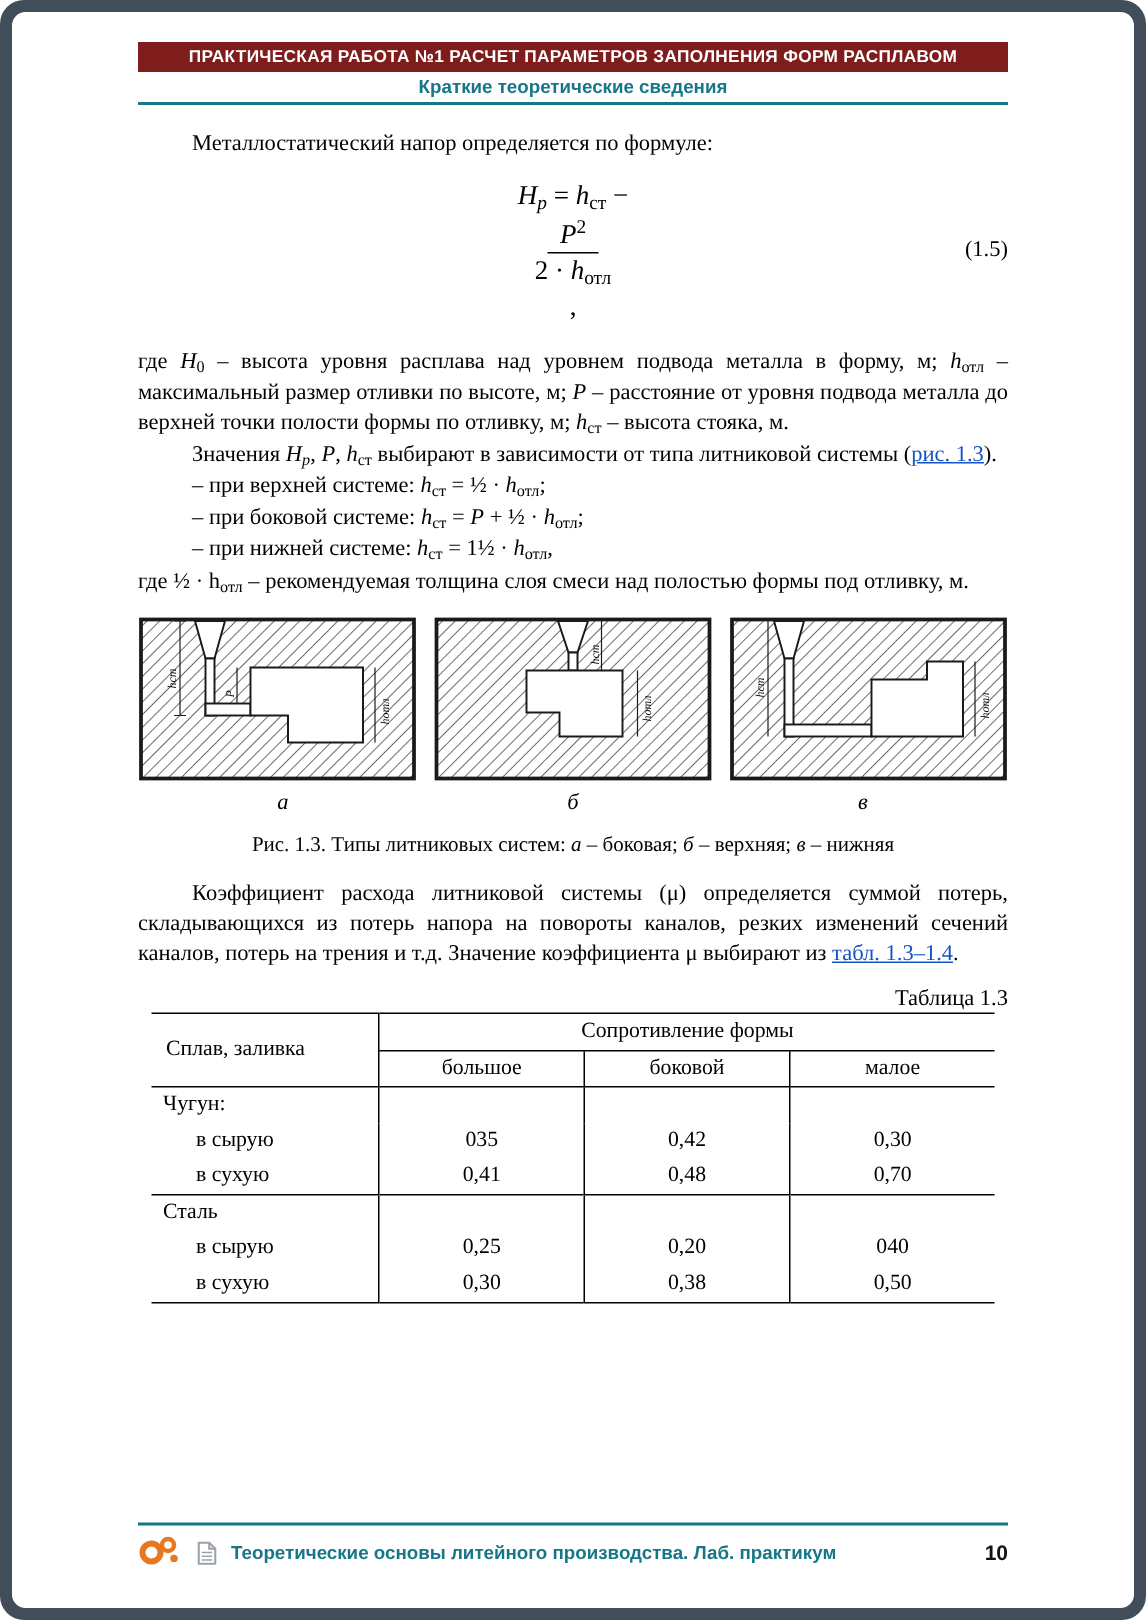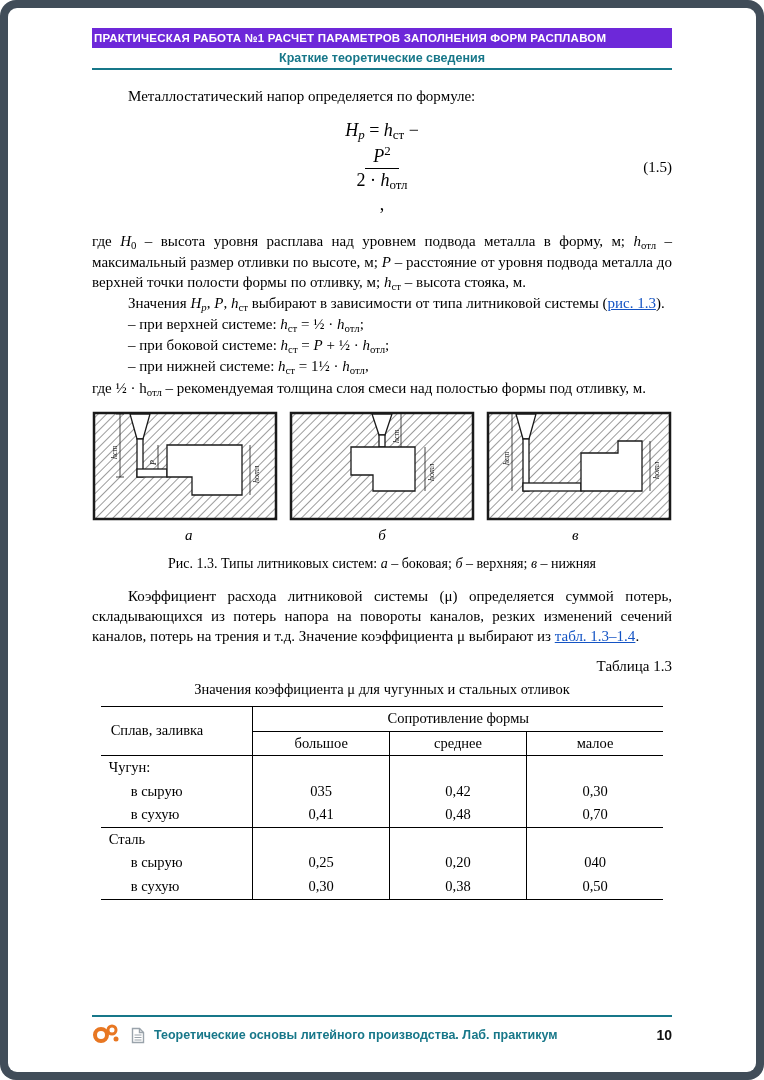--- a/index.html
+++ b/index.html
@@ -3,22 +3,22 @@
 <meta charset="utf-8">
 <style>
   * { margin:0; padding:0; box-sizing:border-box; }
   html,body { width:764px; height:1080px; background:#fff; }
   body { font-family:"Liberation Serif", serif; color:#000; }
   .frame { width:764px; height:1080px; background:#414d59; border-radius:16px; padding:8px; }
   .page { background:#fff; border-radius:9px; width:100%; height:100%; overflow:hidden;
           display:flex; flex-direction:column; }
   .content { width:580px; margin:0 auto; flex:1; display:flex; flex-direction:column; padding-top:20px; }
 
-  .header-bar { background:#6d28d9; color:#fff; font-family:"Liberation Sans", sans-serif;
-                font-weight:bold; font-size:11.5px; padding:4px 2px; letter-spacing:.2px; }
+  .header-bar { background:#7f1d1d; color:#fff; font-family:"Liberation Sans", sans-serif;
+                font-weight:bold; font-size:11.5px; text-align:center; padding:4px 2px; letter-spacing:.2px; }
   .subtitle { color:#177789; font-family:"Liberation Sans", sans-serif; font-weight:bold;
               font-size:12.5px; text-align:center; padding:3px 0 3px; }
   .teal-rule { border-bottom:2px solid #177789; margin-bottom:16px; }
 
   p { font-size:15px; line-height:1.34; text-align:justify; }
   .indent { text-indent:36px; }
   .noindent { text-indent:0; }
   .list-line { margin-left:36px; text-align:left; }
 
   .i { font-style:italic; }
@@ -152,31 +152,30 @@
           <span>а</span>
           <span>б</span>
           <span>в</span>
         </div>
         <div class="fig-caption"><span>Рис. 1.3. Типы литниковых систем: </span><span class="i">а</span><span> – боковая; </span><span class="i">б</span><span> – верхняя; </span><span class="i">в</span><span> – нижняя</span></div>
       </div>
 
       <p class="indent"><span>Коэффициент расхода литниковой системы (μ) определяется суммой потерь, складывающихся из потерь напора на повороты каналов, резких изменений сечений каналов, потерь на трения и т.д. Значение коэффициента μ выбирают из </span><a class="link" href="#">табл. 1.3–1.4</a><span>.</span></p>
 
       <div class="table-label">Таблица 1.3</div>
-      <div class="table-title">Значения коэффициента μ для чугунных и стальных отливок</div>
 
       <table>
         <thead>
           <tr>
             <td rowspan="2" class="c1h">Сплав, заливка</td>
             <td colspan="3" class="gh">Сопротивление формы</td>
           </tr>
           <tr>
             <td class="sh">большое</td>
-            <td class="sh">среднее</td>
+            <td class="sh">боковой</td>
             <td class="sh">малое</td>
           </tr>
         </thead>
         <tbody>
           <tr>
             <td class="lbl">Чугун:</td>
             <td class="val"></td>
             <td class="val"></td>
             <td class="val"></td>
           </tr>

